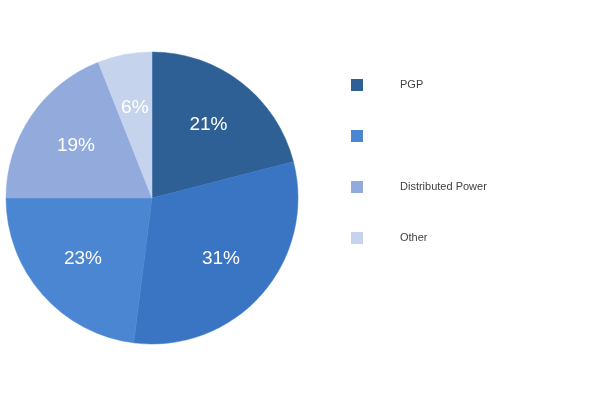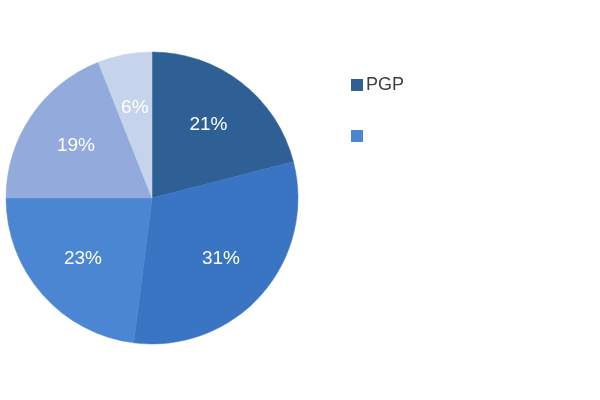--- a/index.html
+++ b/index.html
@@ -59,24 +59,25 @@
     margin-bottom: 0;
   }
   .legend-swatch {
     width: 12px;
     height: 12px;
     flex: 0 0 12px;
     margin-right: 3px;
   }
   .legend-label {
     font-family: "Liberation Sans", sans-serif;
-    font-size: 18px;
+    font-size: 11px;
     color: #3f3f3f;
     white-space: nowrap;
     line-height: 21px;
+    margin-left: 34px;
   }
 </style>
 </head>
 <body>
 
 <div id="chart-root">
 
   <div id="pie-area">
     <svg id="pie-svg" width="340" height="400" viewBox="0 0 340 400">
       <g id="pie-slices">
@@ -97,15 +98,23 @@
   </div>
 
   <div id="legend">
       <div class="legend-item">
         <span class="legend-swatch" style="background: rgb(46, 96, 149);"></span>
         <span class="legend-label">PGP</span>
       </div>
       <div class="legend-item">
         <span class="legend-swatch" style="background: rgb(74, 134, 209);"></span>
       </div>
+      <div class="legend-item">
+        <span class="legend-swatch" style="background: rgb(146, 170, 220);"></span>
+        <span class="legend-label">Distributed Power</span>
+      </div>
+      <div class="legend-item">
+        <span class="legend-swatch" style="background: rgb(197, 211, 236);"></span>
+        <span class="legend-label">Other</span>
+      </div>
     </div>
 
 </div>
 
 </body></html>

